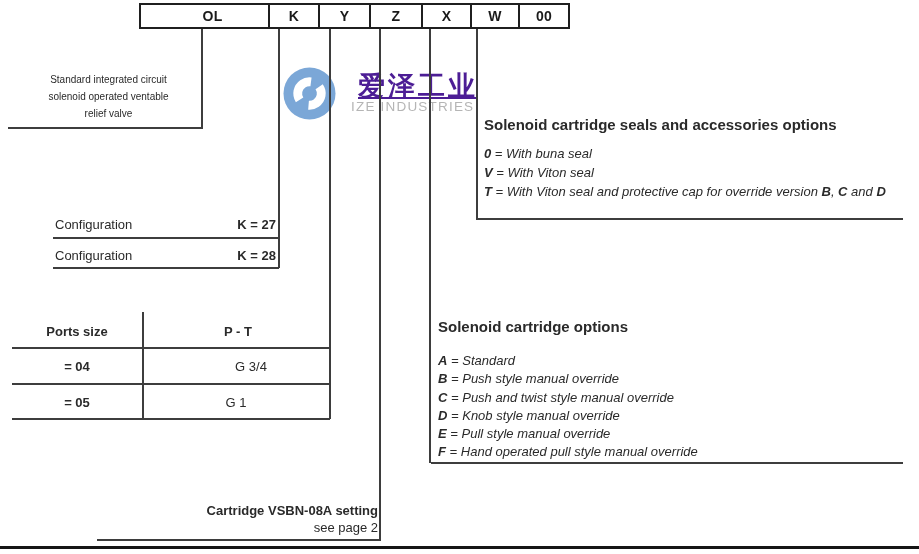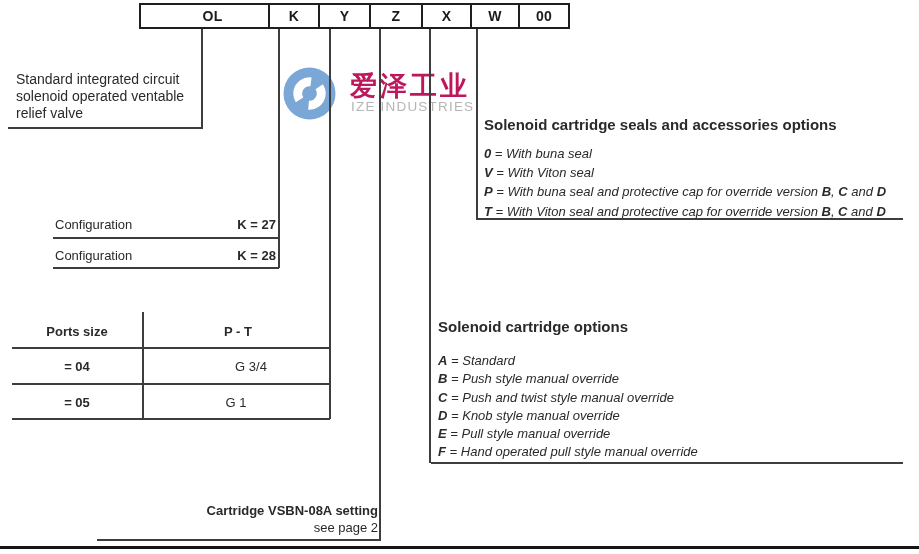--- a/index.html
+++ b/index.html
@@ -16,34 +16,34 @@
     display:flex;align-items:center;justify-content:center;
     font-size:14px;font-weight:700;color:#1a1a1a;letter-spacing:.3px;
     box-sizing:border-box;
   }
   .code-box + .code-box{border-left:2px solid #1f1f1f;}
   
   .vline{position:absolute;width:1.5px;background:#3d3d3d;}
   .hline{position:absolute;height:1.5px;background:#3d3d3d;}
   .thickline{position:absolute;height:3px;background:#151515;}
   
-  .left-note{position:absolute;left:16px;top:71px;width:185px;font-size:14px;line-height:17px;}
+  .left-note{position:absolute;left:16px;top:71px;width:185px;font-size:10px;line-height:17px;text-align:center;}
   .config-row{position:absolute;left:55px;width:221px;height:20px;display:flex;justify-content:space-between;font-size:13px;}
   .config-row .val{font-weight:700;}
   .tcell{position:absolute;font-size:13px;text-align:center;}
   .bold{font-weight:700;}
   .sec-title{position:absolute;font-size:15px;font-weight:700;}
   .opt-list{position:absolute;font-size:13px;}
   .opt-line{white-space:nowrap;font-style:italic;}
   .opt-line b{font-weight:700;}
   .bottom-note{position:absolute;left:97px;top:502px;width:281px;text-align:right;font-size:13px;line-height:17px;}
   .bottom-note .t{font-weight:700;}
   
   .wm-logo{position:absolute;left:283px;top:67px;width:53px;height:53px;}
-  .wm-cn{position:absolute;left:350px;top:68px;font-size:27px;font-weight:700;color:#be185d;letter-spacing:3px;font-family:"DejaVu Sans",sans-serif;}
+  .wm-cn{position:absolute;left:358px;top:68px;font-size:27px;font-weight:700;color:#4c1d95;letter-spacing:3px;font-family:"DejaVu Sans",sans-serif;text-decoration:underline;}
   .wm-en{position:absolute;left:351px;top:99px;font-size:13.5px;color:#b5b5b5;letter-spacing:1.2px;}
 </style>
 </head>
 <body>
 
 <div class="page">
 
   <div class="wm-logo">
     <svg width="53" height="53" viewBox="0 0 54 54">
       <circle cx="27" cy="27" r="26.5" fill="#7BA7D7"></circle>
@@ -91,21 +91,20 @@
     <div>Standard integrated circuit</div>
     <div>solenoid operated ventable</div>
     <div>relief valve</div>
   </div>
   <div class="hline" style="left:8px;top:127px;width:195px"></div>
 
   <div class="sec-title" style="left:484px;top:116px">Solenoid cartridge seals and accessories options</div>
   <div class="opt-list" style="left:484px;top:144px;line-height:19.2px">
     <div class="opt-line"><b>0</b> <span>= With buna seal</span></div>
     <div class="opt-line"><b>V</b> <span>= With Viton seal</span></div>
-    <div class="opt-line"><b>P</b> <span>= With buna seal and protective cap for override version </span><b>B</b><span>, </span><b>C</b><span> and </span><b>D</b></div>
     <div class="opt-line"><b>T</b> <span>= With Viton seal and protective cap for override version </span><b>B</b><span>, </span><b>C</b><span> and </span><b>D</b></div>
   </div>
   <div class="hline" style="left:476px;top:218px;width:427px"></div>
 
   <div class="config-row" style="top:217px">
     <span>Configuration</span>
     <span class="val">K = 27</span>
   </div>
   <div class="hline" style="left:53px;top:237px;width:226px"></div>
   <div class="config-row" style="top:248px">

